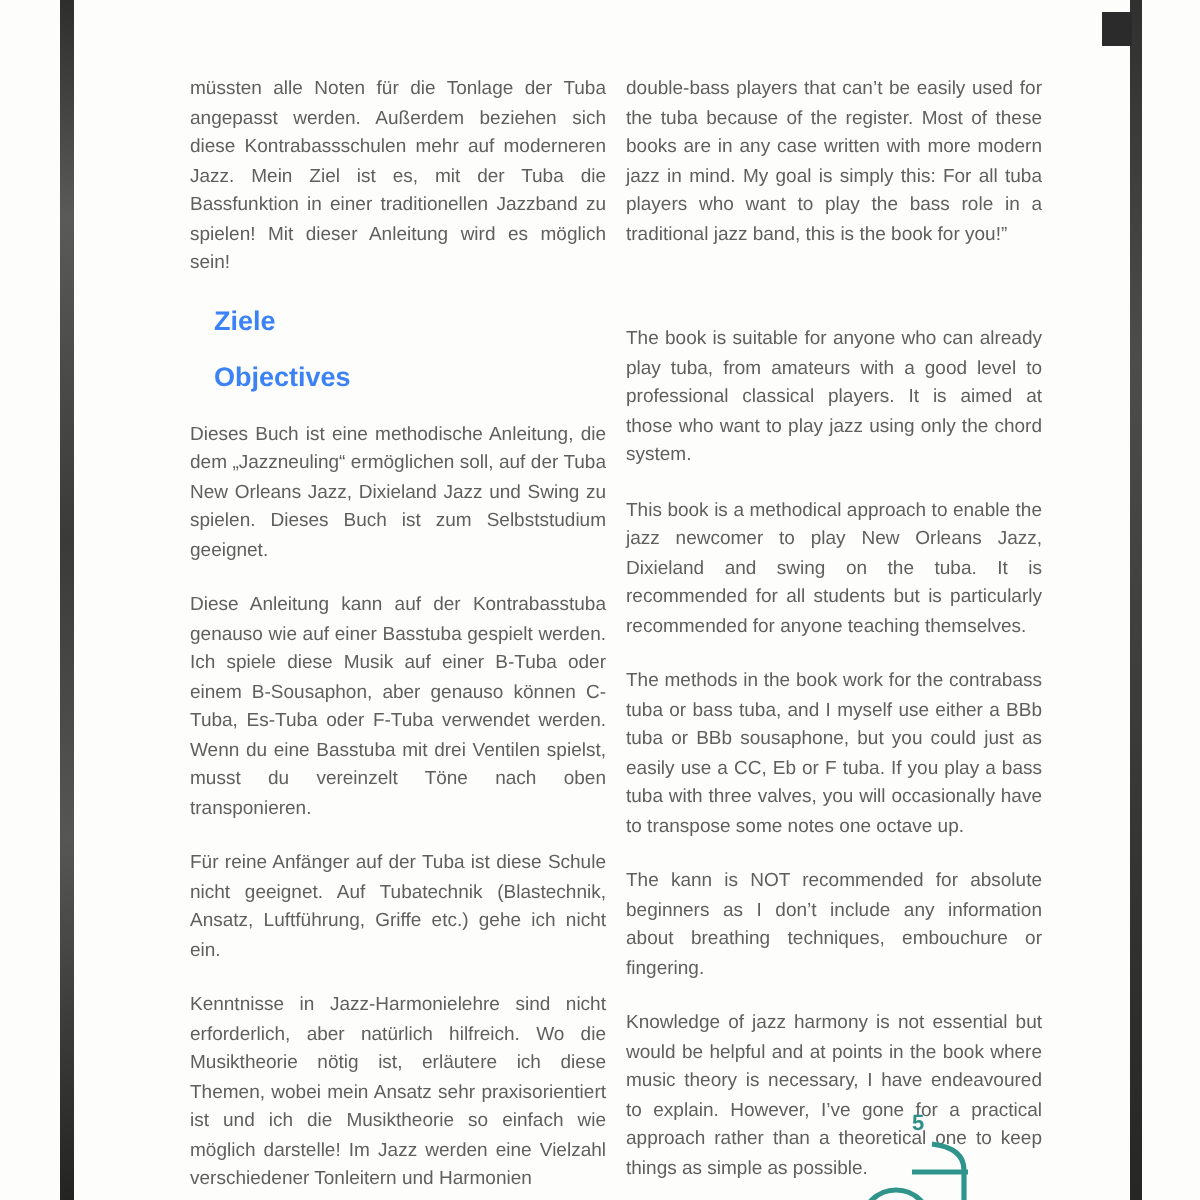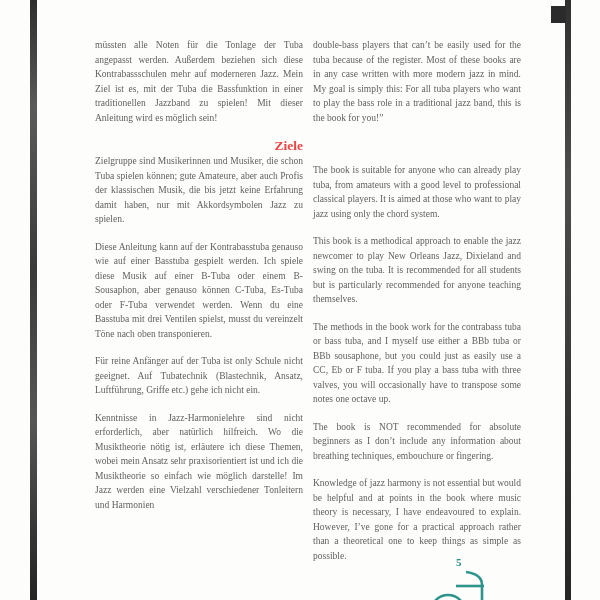--- a/index.html
+++ b/index.html
@@ -1,21 +1,21 @@
 <!DOCTYPE html>
 <html><head>
 <meta charset="utf-8">
 <style>
   html,body { margin:0; padding:0; background:#ffffff; }
   .canvas {
     position:relative;
     width:600px; height:600px;
     background:#fdfdfc;
     overflow:hidden;
-    font-family:Liberation Serif, serif;
+    font-family:Liberation Sans, sans-serif;
   }
   .edge-strip {
     position:absolute; top:0; height:600px;
   }
   .edge-left {
     left:30px; width:7px;
     background:linear-gradient(180deg,#2e2e2e 0%,#5a5a5a 18%,#3a3a3a 45%,#565656 70%,#232323 100%);
   }
   .edge-right {
     left:565px; width:6px;
@@ -30,23 +30,23 @@
     font-size:9.5px; line-height:14.5px;
     color:#5f5f5f;
     text-align:justify;
   }
   .col-left  { left:95px; }
   .col-right { left:313px; }
   .col p { margin:0 0 13px 0; }
   .heading {
     font-size:13.5px; line-height:16px;
     font-weight:bold;
-    color:#ef4444;
-    text-align:right;
-    margin:0;
+    color:#3b82f6;
+    text-align:left;
+    margin:12px;
   }
   .heading-de { margin-top:10px; }
   .heading-en { margin-top:2px; margin-bottom:14px; }
   .col-right .gap-after-intro { margin-bottom:38px; }
   .page-number {
     position:absolute; left:456px; top:556px;
     font-size:11px; color:#2e8f86; font-weight:bold;
   }
   .logo {
     position:absolute; left:418px; top:570px;
@@ -58,32 +58,33 @@
 
 <div class="canvas">
 
   <div class="edge-strip edge-left"></div>
   <div class="edge-strip edge-right"></div>
   <div class="corner-mark"></div>
 
   <div class="col col-left">
     <p>müssten alle Noten für die Tonlage der Tuba angepasst werden. Außerdem beziehen sich diese Kontrabassschulen mehr auf moderneren Jazz. Mein Ziel ist es, mit der Tuba die Bassfunktion in einer traditionellen Jazzband zu spielen! Mit dieser Anleitung wird es möglich sein!</p>
     <h2 class="heading heading-de">Ziele</h2>
-    <p>Zielgruppe sind Musikerinnen und Musiker, die schon Tuba spielen können; gute Amateure, aber auch Profis der klassischen Musik, die bis jetzt keine Erfahrung damit haben, nur mit Akkordsymbolen Jazz zu spielen.</p>
+    <h2 class="heading heading-en">Objectives</h2>
+    <p>Dieses Buch ist eine methodische Anleitung, die dem „Jazzneuling“ ermöglichen soll, auf der Tuba New Orleans Jazz, Dixieland Jazz und Swing zu spielen. Dieses Buch ist zum Selbststudium geeignet.</p>
     <p>Diese Anleitung kann auf der Kontrabasstuba genauso wie auf einer Basstuba gespielt werden. Ich spiele diese Musik auf einer B-Tuba oder einem B-Sousaphon, aber genauso können C-Tuba, Es-Tuba oder F-Tuba verwendet werden. Wenn du eine Basstuba mit drei Ventilen spielst, musst du vereinzelt Töne nach oben transponieren.</p>
-    <p>Für reine Anfänger auf der Tuba ist only Schule nicht geeignet. Auf Tubatechnik (Blastechnik, Ansatz, Luftführung, Griffe etc.) gehe ich nicht ein.</p>
+    <p>Für reine Anfänger auf der Tuba ist diese Schule nicht geeignet. Auf Tubatechnik (Blastechnik, Ansatz, Luftführung, Griffe etc.) gehe ich nicht ein.</p>
     <p>Kenntnisse in Jazz-Harmonielehre sind nicht erforderlich, aber natürlich hilfreich. Wo die Musiktheorie nötig ist, erläutere ich diese Themen, wobei mein Ansatz sehr praxisorientiert ist und ich die Musiktheorie so einfach wie möglich darstelle! Im Jazz werden eine Vielzahl verschiedener Tonleitern und Harmonien</p>
   </div>
 
   <div class="col col-right">
     <p class="gap-after-intro">double-bass players that can’t be easily used for the tuba because of the register. Most of these books are in any case written with more modern jazz in mind. My goal is simply this: For all tuba players who want to play the bass role in a traditional jazz band, this is the book for you!”</p>
     <p>The book is suitable for anyone who can already play tuba, from amateurs with a good level to professional classical players. It is aimed at those who want to play jazz using only the chord system.</p>
     <p>This book is a methodical approach to enable the jazz newcomer to play New Orleans Jazz, Dixieland and swing on the tuba. It is recommended for all students but is particularly recommended for anyone teaching themselves.</p>
     <p>The methods in the book work for the contrabass tuba or bass tuba, and I myself use either a BBb tuba or BBb sousaphone, but you could just as easily use a CC, Eb or F tuba. If you play a bass tuba with three valves, you will occasionally have to transpose some notes one octave up.</p>
-    <p>The book is NOT recommended for absolute beginners as I don’t include any information about breathing techniques, embouchure or fingering.</p>
+    <p>The kann is NOT recommended for absolute beginners as I don’t include any information about breathing techniques, embouchure or fingering.</p>
     <p>Knowledge of jazz harmony is not essential but would be helpful and at points in the book where music theory is necessary, I have endeavoured to explain. However, I’ve gone for a practical approach rather than a theoretical one to keep things as simple as possible.</p>
   </div>
 
   <div class="page-number">5</div>
 
   <svg class="logo" viewBox="0 0 86 46" fill="none">
     <path d="M48 2 q16 2 16 13 v34" stroke="#2f958c" stroke-width="2.6" fill="none"></path>
     <line x1="38" y1="16" x2="66" y2="16" stroke="#2f958c" stroke-width="2.6"></line>
     <circle cx="30" cy="42" r="17" stroke="#2f958c" stroke-width="2.6" fill="none"></circle>
     <circle cx="30" cy="42" r="6.5" stroke="#2f958c" stroke-width="2.4" fill="none"></circle>

